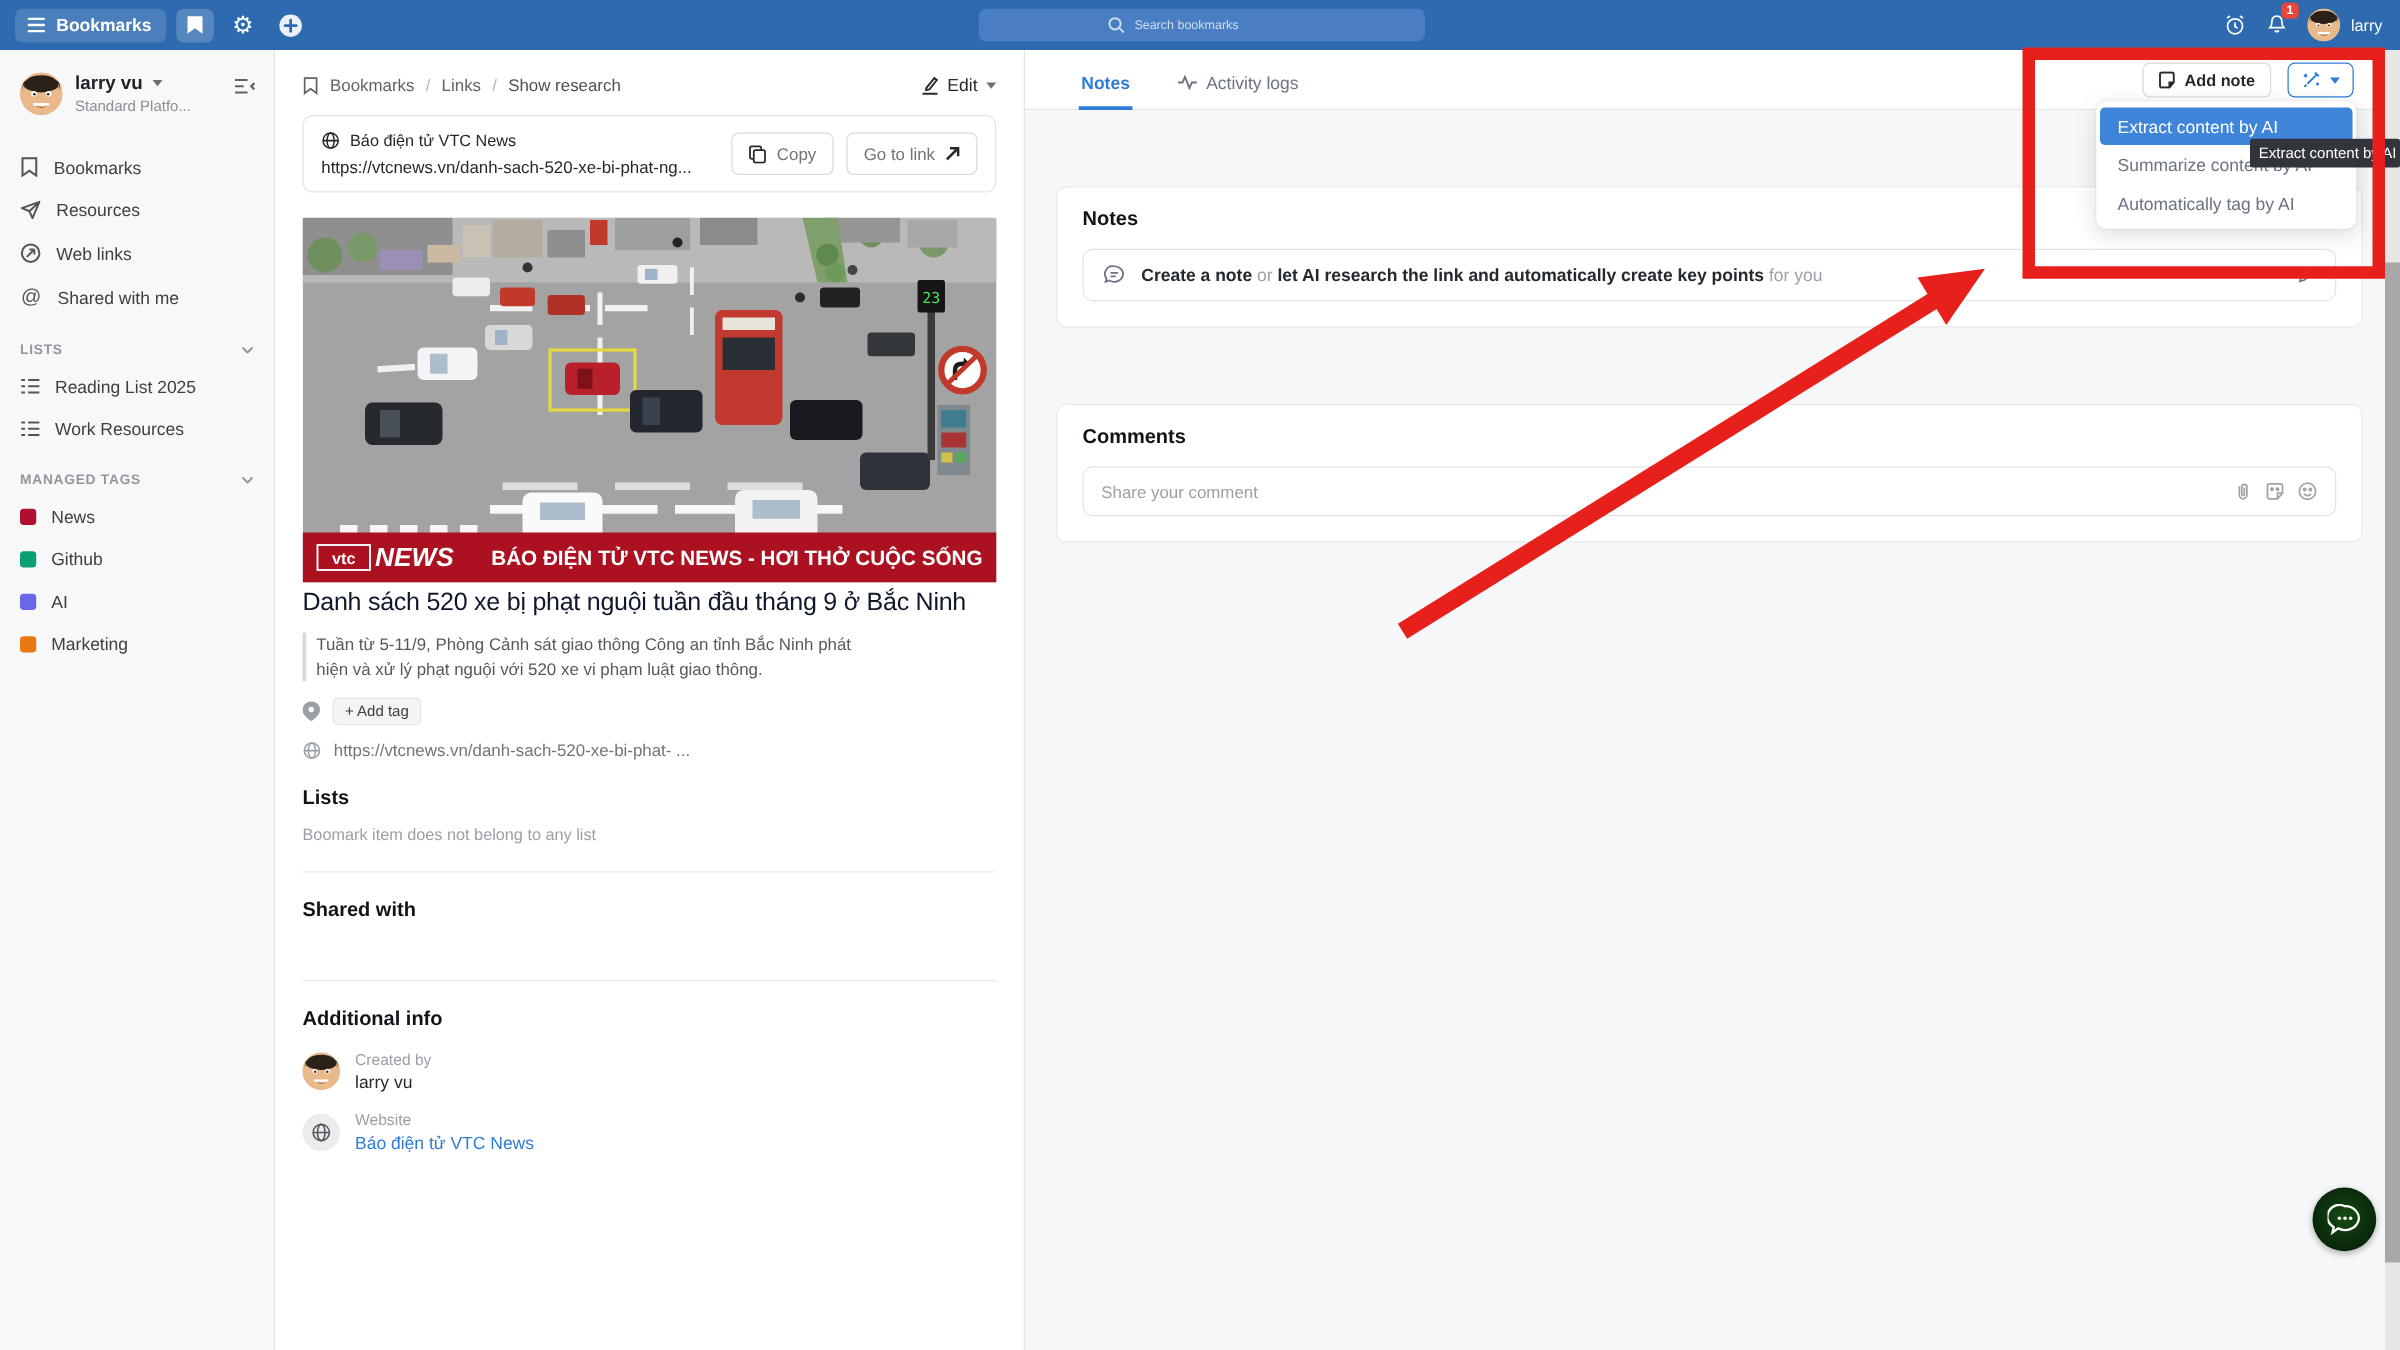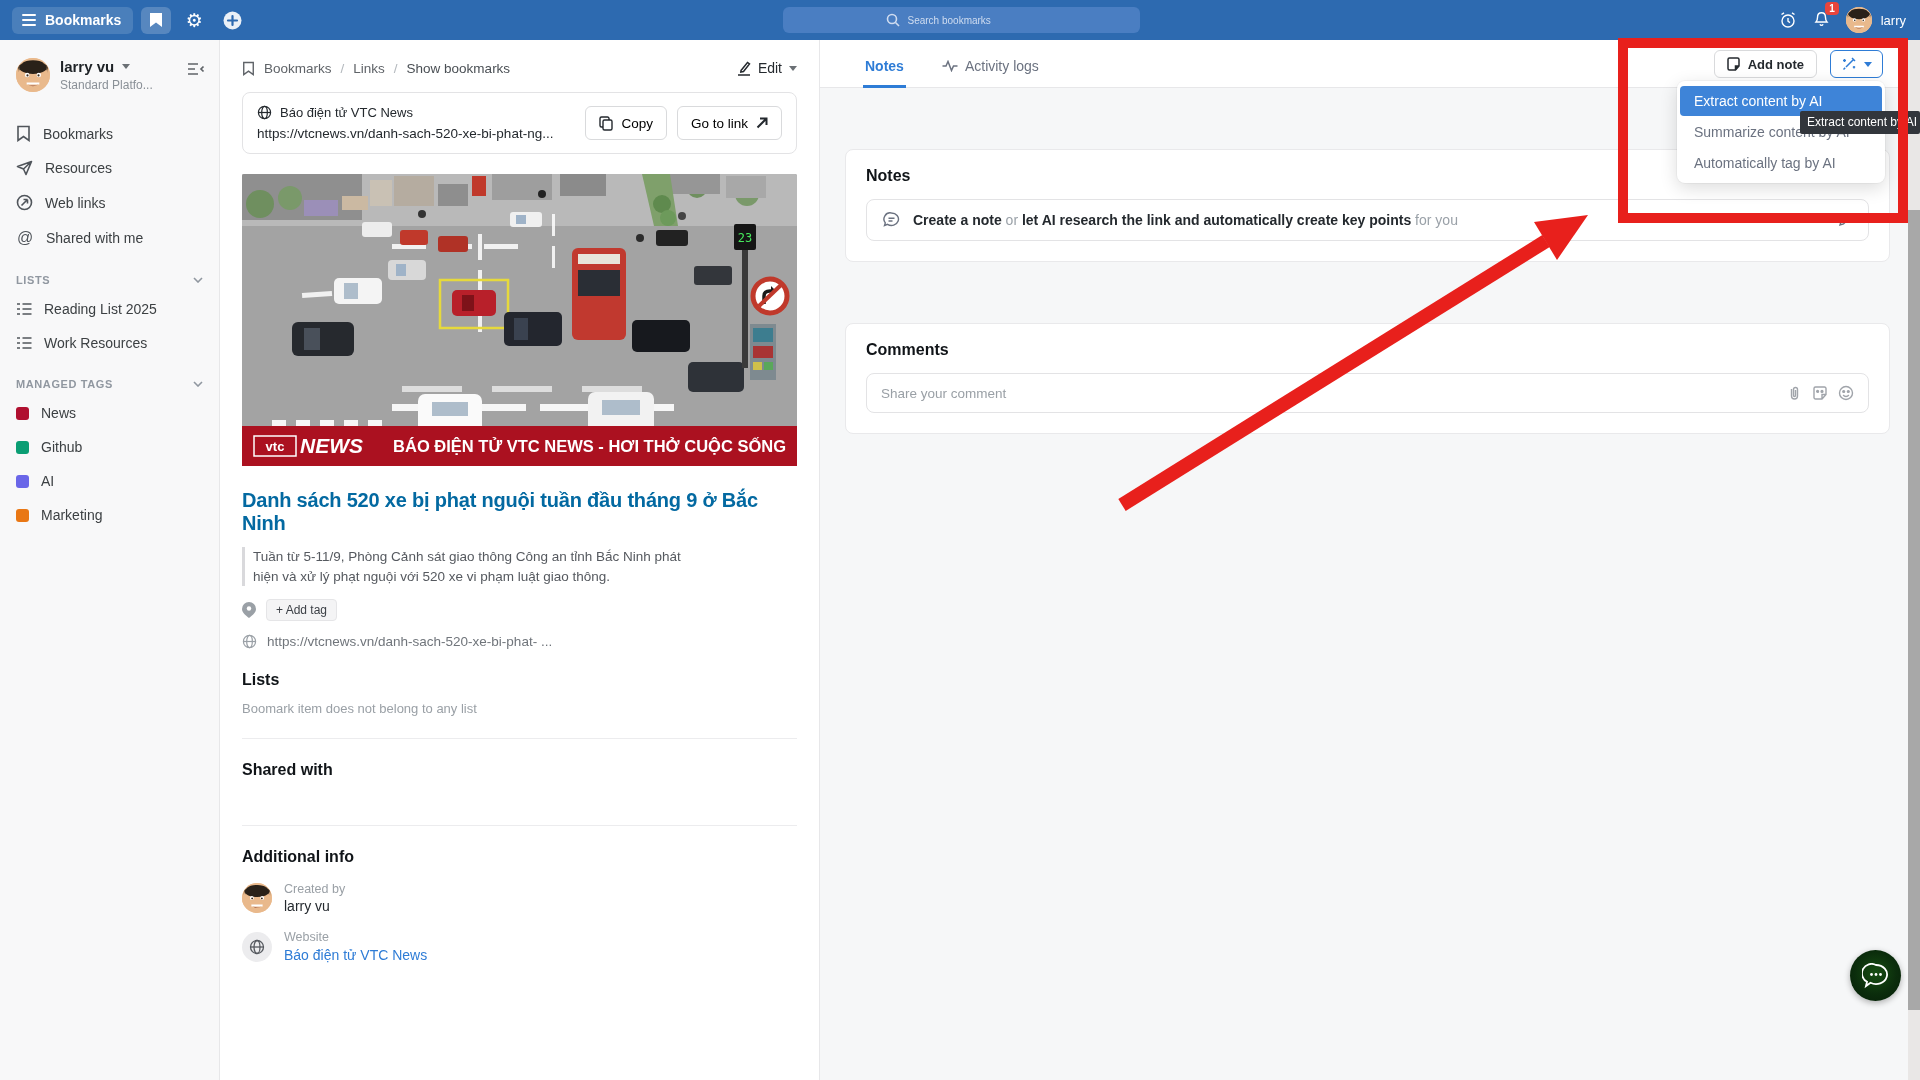--- a/index.html
+++ b/index.html
@@ -47,24 +47,24 @@
   .crumb-row { display:flex; align-items:center; justify-content:space-between; margin-bottom:16px; }
   .crumbs { display:flex; align-items:center; gap:9px; font-size:13.5px; color:#5f6368; }
   .crumb-sep { color:#b3b8bd; }
   .crumb-last { color:#4a4f54; }
   .edit-btn { display:flex; align-items:center; gap:7px; font-size:14px; color:#24292e; cursor:pointer; }
 
   .link-card { border:1px solid #e3e3e5; border-radius:8px; padding:12px 14px; display:flex; align-items:center; justify-content:space-between; }
   .link-meta .site { display:flex; align-items:center; gap:8px; font-size:13px; color:#24292e; margin-bottom:6px; }
   .link-meta .url { font-size:13.5px; color:#24292e; }
   .link-actions { display:flex; gap:10px; }
-  .btn { display:flex; align-items:center; gap:8px; border:1px solid #d9dadc; background:#fff; border-radius:6px; padding:0 13px; height:34px; font-size:13.5px; color:#000000; font-weight:500; cursor:pointer; }
+  .btn { display:flex; align-items:center; gap:8px; border:1px solid #d9dadc; background:#fff; border-radius:6px; padding:0 13px; height:34px; font-size:13.5px; color:#737373; font-weight:500; cursor:pointer; }
 
   .preview { margin-top:20px; border-radius:2px; overflow:hidden; }
-  .bm-title { font-size:20px; font-weight:700; color:#0369a1; margin-top:19px; letter-spacing:-.2px; }
+  .bm-title { font-size:20px; font-weight:400; color:#0f172a; letter-spacing:-.2px; }
   .bm-quote { border-left:3px solid #d9d9dc; padding-left:8px; margin-top:12px; font-size:13.5px; line-height:1.45; color:#55595f; width:440px; }
   .meta-row { display:flex; align-items:center; gap:10px; margin-top:13px; font-size:13.5px; color:#3c4046; }
   .addtag-chip { font-size:12px; color:#3c4046; background:#f4f4f5; border:1px solid #e5e5e7; border-radius:4px; padding:3px 9px; cursor:pointer; }
   .muted { color:#70757b; }
   .divider { border:none; border-top:1px solid #ececee; margin:22px 0 0 0; }
   .sec-h { font-size:16px; font-weight:700; color:#101418; margin-top:22px; }
   .empty-txt { font-size:13px; color:#9aa0a6; margin-top:12px; }
   .info-row { display:flex; gap:12px; margin-top:16px; align-items:center; }
   .info-label { font-size:12.5px; color:#9aa0a6; }
   .info-value { font-size:14px; color:#24292e; margin-top:2px; }
@@ -280,21 +280,21 @@
     <section class="midcol">
       <div class="crumb-row">
         <div class="crumbs">
           <svg width="13" height="15" viewBox="0 0 15 17" fill="none" stroke="#5f6368" stroke-width="1.6">
               <path d="M2 1.5 h11 v14 l-5.5 -4 l-5.5 4 Z"></path>
             </svg>
           <span>Bookmarks</span>
           <span class="crumb-sep">/</span>
           <span>Links</span>
           <span class="crumb-sep">/</span>
-          <span class="crumb-last">Show bookmarks</span>
+          <span class="crumb-last">Show research</span>
         </div>
         <div class="edit-btn">
           <svg width="14" height="15" viewBox="0 0 14 15" fill="none" stroke="#24292e" stroke-width="1.5">
               <path d="M4 9.5 L10.5 1.5 L12.5 3 L6.5 10.5 L3.8 11 Z M1 14 h12"></path>
             </svg>
           <span>Edit</span>
           <span class="caret"></span>
         </div>
       </div>
 

